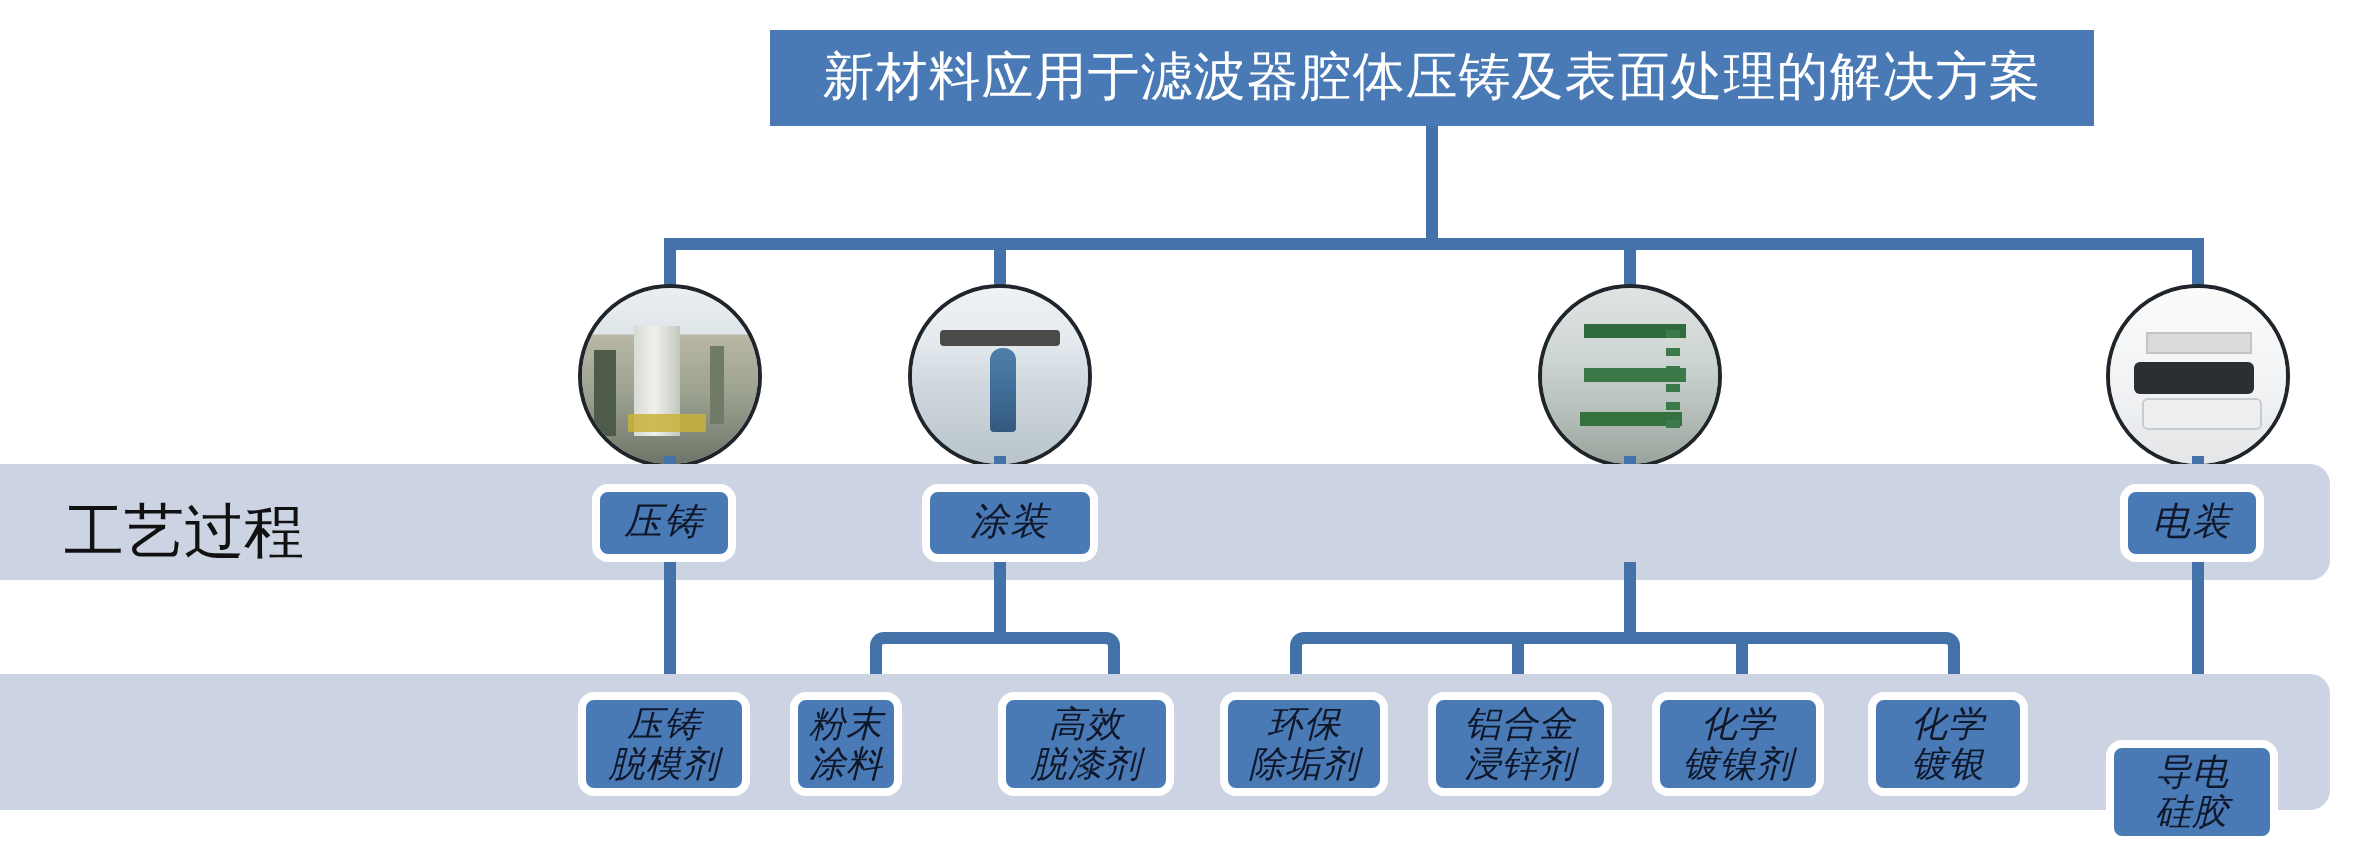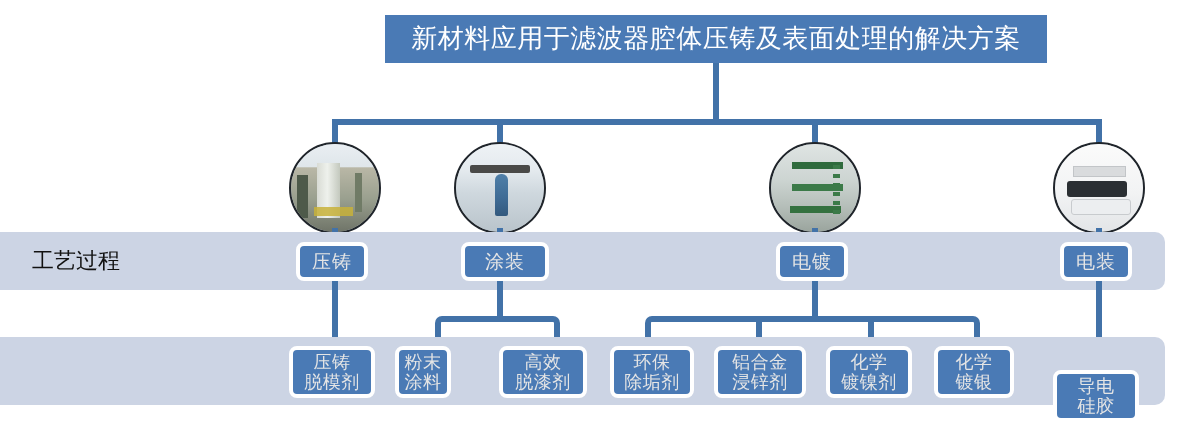--- a/index.html
+++ b/index.html
@@ -163,40 +163,41 @@
   
   .band {
     position: absolute;
     left: 0;
     background: #ccd4e4;
     border-radius: 0 10px 10px 0;
   }
   .band-label {
     position: absolute;
     color: #111111;
-    font-size: 22px;
+    font-size: 30px;
     font-family: "Liberation Sans", "DejaVu Sans", sans-serif;
     white-space: nowrap;
   }
 
   
   .node {
     position: absolute;
     box-sizing: border-box;
     background: #4a7ab5;
-    color: #e5e5e5;
+    color: #0f172a;
     border: 4px solid #ffffff;
     border-radius: 8px;
     text-align: center;
     font-family: "Liberation Serif", "DejaVu Serif", serif;
     display: flex;
     align-items: center;
     justify-content: center;
     white-space: pre-line;
     line-height: 1.12;
+    font-style: italic;
   }
   .node.process {
     font-size: 19px;
     letter-spacing: 1px;
   }
   .node.product {
     font-size: 18px;
     letter-spacing: 0.5px;
   }
 </style>
@@ -230,21 +231,20 @@
   <div class="vline" style="left:332px; top:228px; height:18px;"></div>
   <div class="vline" style="left:497px; top:228px; height:18px;"></div>
   <div class="vline" style="left:812px; top:228px; height:18px;"></div>
   <div class="vline" style="left:1096px; top:228px; height:18px;"></div>
 
   <div class="band" style="top:232px; height:58px; width:1165px;"></div>
   <div class="band-label" style="left:32px; top:246px;">工艺过程</div>
 
   <div class="node process" style="left:296px; top:242px; width:72px; height:39px;">压铸</div>
   <div class="node process" style="left:461px; top:242px; width:88px; height:39px;">涂装</div>
-  <div class="node process" style="left:776px; top:242px; width:72px; height:39px;">电镀</div>
   <div class="node process" style="left:1060px; top:242px; width:72px; height:39px;">电装</div>
 
   <div class="vline" style="left:332px; top:281px; height:62px;"></div>
 
   <div class="vline" style="left:497px; top:281px; height:38px;"></div>
   <div class="bracket" style="left:435px; top:316px; width:125px; height:28px;"></div>
 
   <div class="vline" style="left:812px; top:281px; height:38px;"></div>
   <div class="bracket" style="left:645px; top:316px; width:335px; height:28px;"></div>
   <div class="vline" style="left:756px; top:319px; height:25px;"></div>

